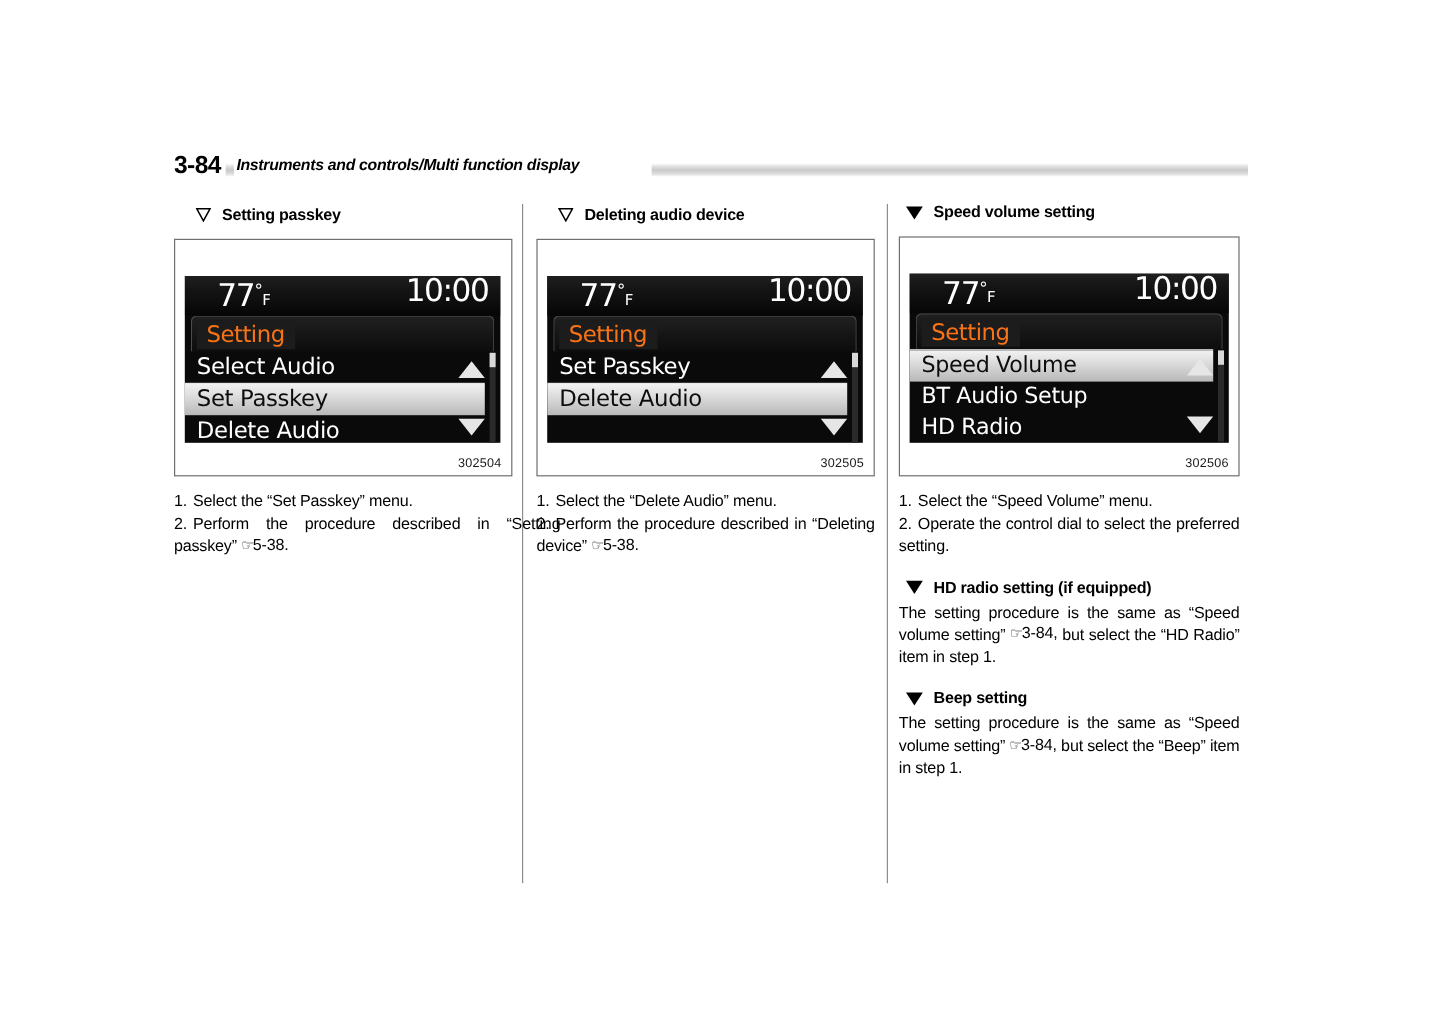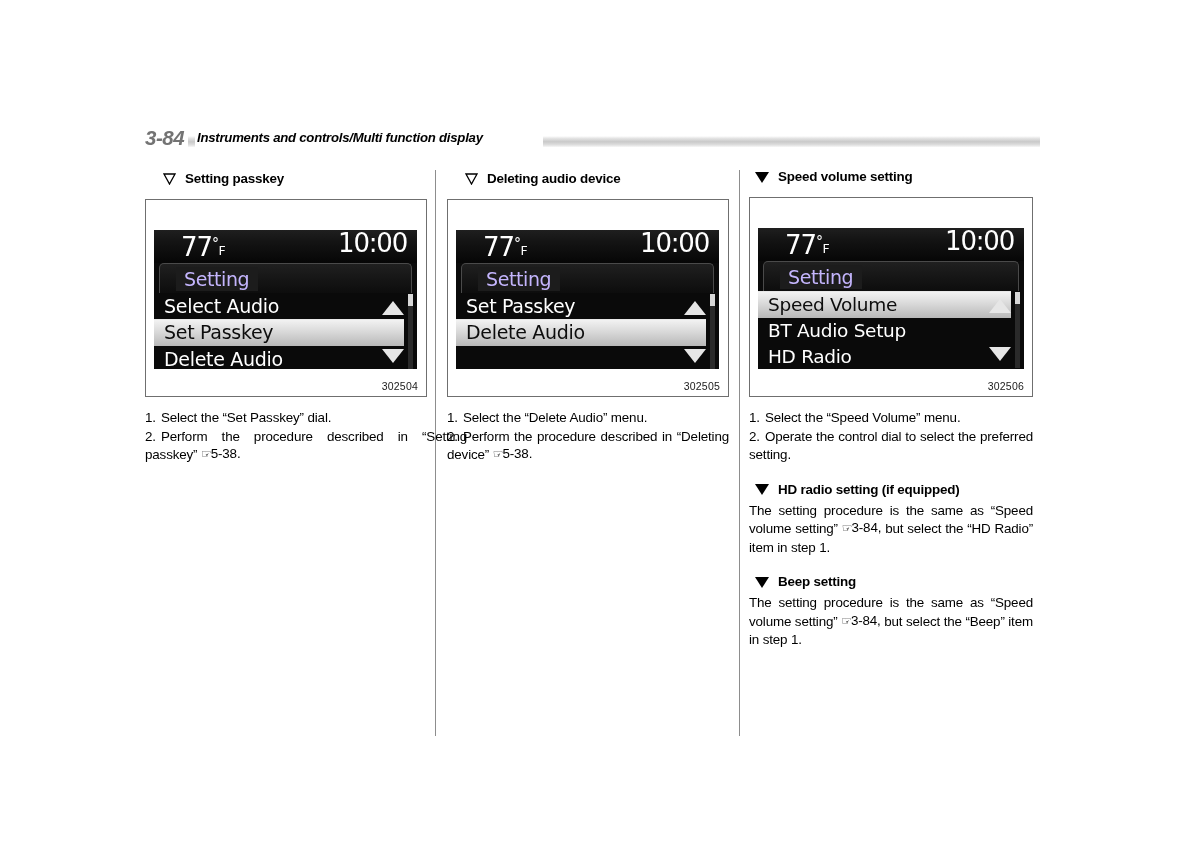--- a/index.html
+++ b/index.html
@@ -32,23 +32,22 @@
     width: 895px;
     height: 11px;
     background: linear-gradient(to bottom, #ffffff 0%, #e3e3e3 22%, #c9c9c9 52%, #dedede 80%, #f7f7f7 100%);
   }
   .page-number {
     position: absolute;
     left: 0;
     top: 0;
     font-size: 20.5px;
     font-weight: bold;
-    font-style: italic;
     letter-spacing: -0.5px;
-    color: #737373;
+    color: #000000;
     z-index: 3;
     background: #fff;
     padding-right: 4px;
   }
   .header-title {
     position: absolute;
     left: 52px;
     top: 3.5px;
     font-size: 13.2px;
     font-weight: bold;
@@ -188,26 +187,25 @@
     background: linear-gradient(to bottom, #202020 0%, #161616 50%, #0d0d0d 100%);
     box-sizing: border-box;
   }
   .lcd-title-chip {
     position: absolute;
     left: 4px;
     top: 3px;
     height: 24px;
     padding: 0 9px 0 8px;
     background: #1c1c1c;
-    color: #c4b5fd;
+    color: #f97316;
     font-size: 19px;
     line-height: 24px;
     letter-spacing: -0.4px;
     white-space: nowrap;
-    margin-left: 12px;
   }
 
   
   .lcd-list {
     position: relative;
     margin: 0;
     padding: 0;
     list-style: none;
   }
   .lcd-item {
@@ -353,21 +351,21 @@
         </div>
         <div class="lcd-arrow lcd-arrow-up"></div>
         <div class="lcd-arrow lcd-arrow-down"></div>
       </ul>
     </div>
     <div class="fig-id">302504</div>
   </div>
 
   <div class="steps">
     <div class="step">
-      <span class="num">1.</span><span>Select the “Set Passkey” dial.</span>
+      <span class="num">1.</span><span>Select the “Set Passkey” menu.</span>
     </div>
     <div class="step">
       <span class="num">2.</span><span>Perform the procedure described in “Setting passkey” </span><span class="hand nowrap"><span>☞</span><span style="letter-spacing:-0.15px;font-family:'Liberation Sans',sans-serif;font-size:13.4px;">5-38.</span></span>
     </div>
   </div>
 </div>
 
 <div class="column col2">
   <div class="section-heading">
     <span class="tri tri-open">

